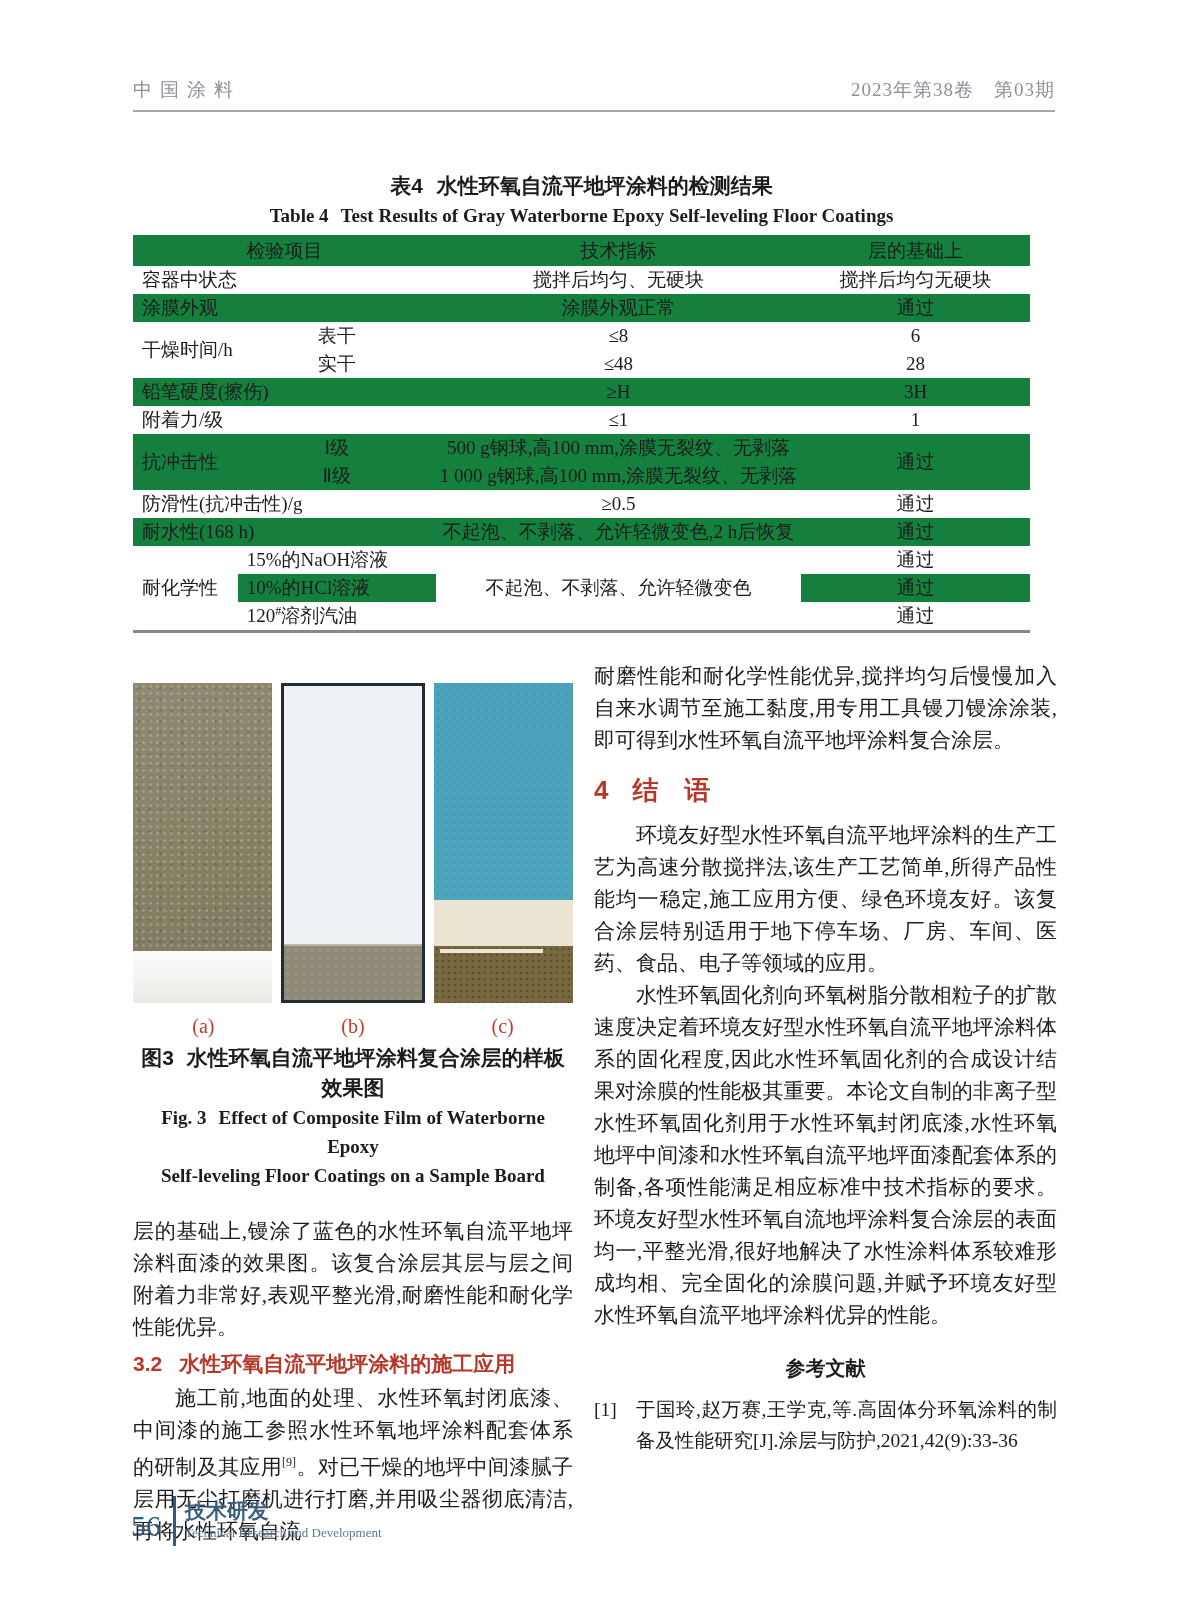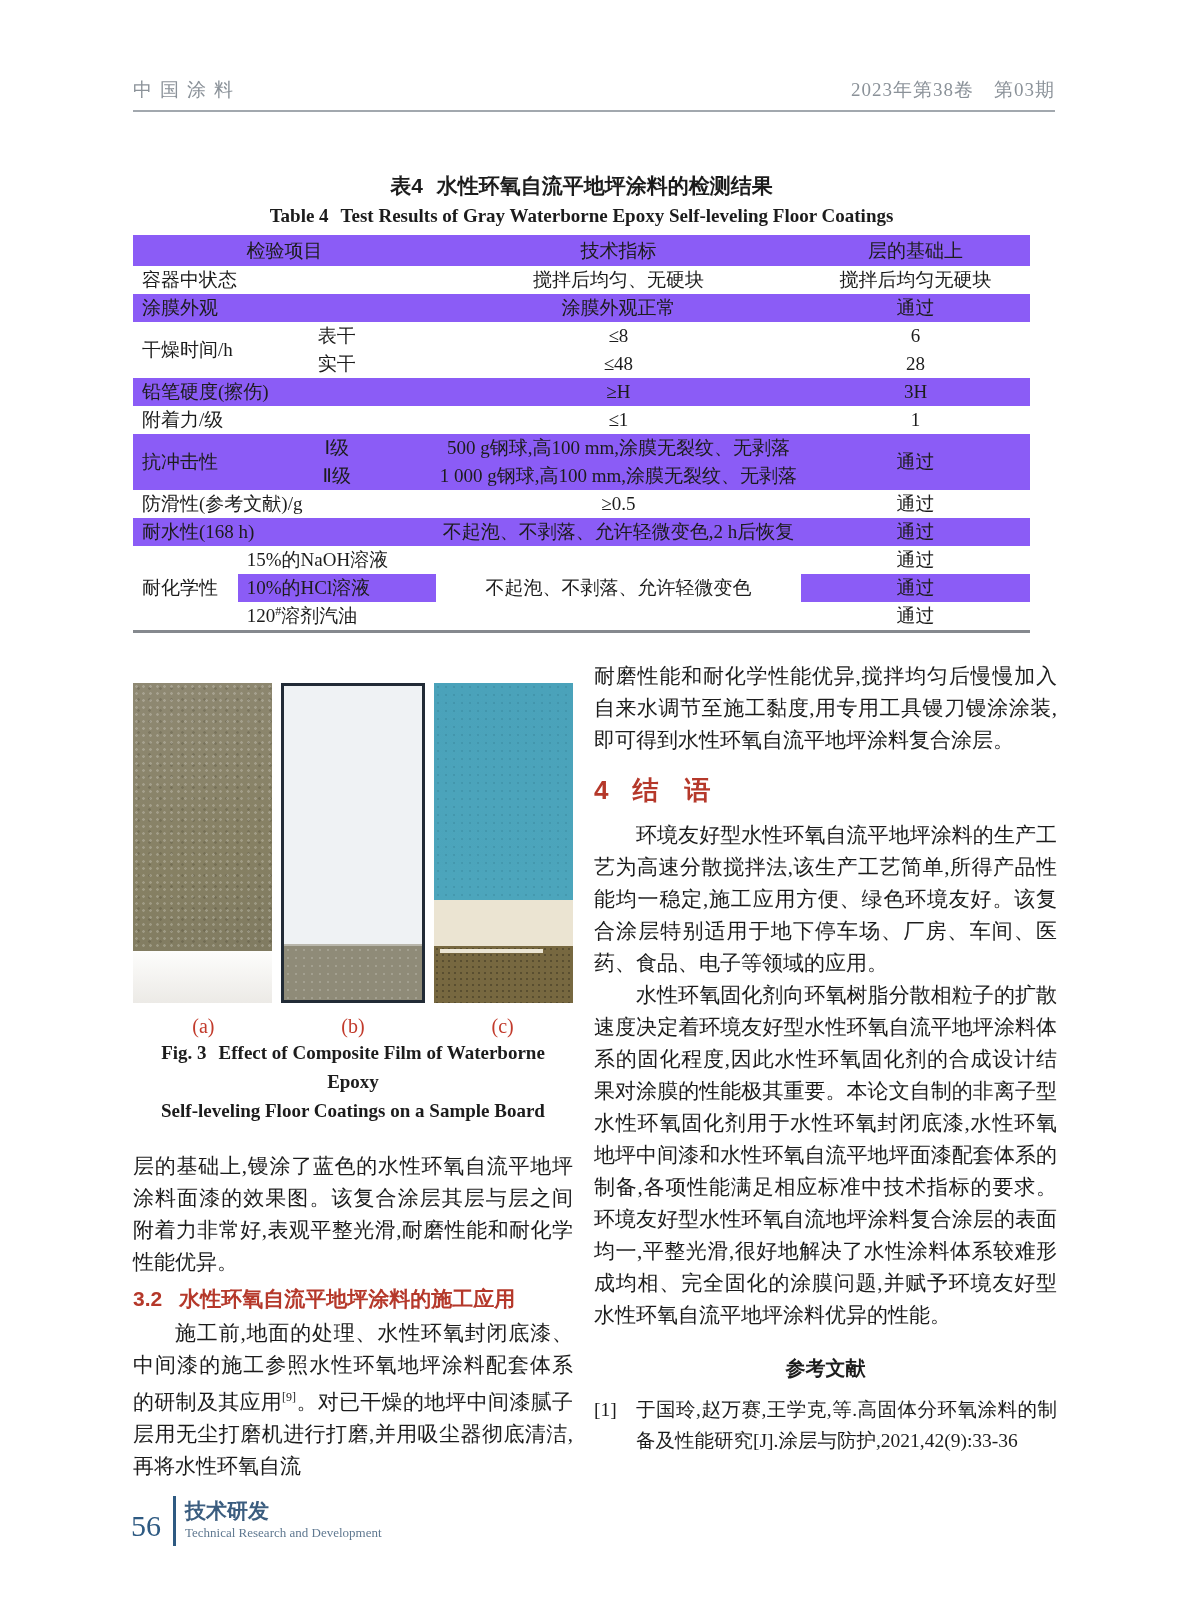--- a/index.html
+++ b/index.html
@@ -24,21 +24,21 @@
   .tbl-title-zh { text-align:center; font-family:"Liberation Sans", sans-serif;
     font-weight:bold; font-size:21px; line-height:28px; }
   .tbl-title-zh .tlabel { margin-right:14px; }
   .tbl-title-en { text-align:center; font-weight:bold; font-size:19px; line-height:26px; margin-top:3px; }
   .tbl-title-en .tlabel { margin-right:12px; }
 
   table.results { width:100%; border-collapse:collapse; margin-top:6px;
     font-size:19px; border-bottom:3px solid #85898e; }
   table.results th, table.results td { height:28px; padding:1px 4px; font-weight:normal; vertical-align:middle; }
   table.results th { height:31px; }
-  .pink { background:#8b5cf6; }
+  .pink { background:#15803d; }
   .c { text-align:center; }
   .l { text-align:left; padding-left:9px !important; }
   .nowrap { white-space:nowrap; }
 
   
   .col-left  { position:absolute; left:133px; top:660px; width:440px; }
   .col-right { position:absolute; left:594px; top:660px; width:463px; }
 
   p.body-text { font-size:21px; line-height:32px; text-align:justify;
     text-justify:inter-ideograph; word-break:break-all; }
@@ -179,21 +179,21 @@
           <td rowspan="2" class="pink l">抗冲击性</td>
           <td class="pink c">Ⅰ级</td>
           <td class="pink c nowrap">500 g钢球,高100 mm,涂膜无裂纹、无剥落</td>
           <td rowspan="2" class="pink c">通过</td>
         </tr>
         <tr>
           <td class="pink c">Ⅱ级</td>
           <td class="pink c nowrap">1 000 g钢球,高100 mm,涂膜无裂纹、无剥落</td>
         </tr>
         <tr>
-          <td colspan="2" class="l">防滑性(参考文献)/g</td>
+          <td colspan="2" class="l">防滑性(抗冲击性)/g</td>
           <td class="c">≥0.5</td>
           <td class="c">通过</td>
         </tr>
         <tr>
           <td colspan="2" class="pink l">耐水性(168 h)</td>
           <td class="pink c nowrap">不起泡、不剥落、允许轻微变色,2 h后恢复</td>
           <td class="pink c">通过</td>
         </tr>
         <tr>
           <td rowspan="3" class="l">耐化学性</td>
@@ -225,20 +225,23 @@
         <div class="strip-c-cream"></div>
         <div class="strip-c-brown"></div>
         <div class="strip-c-line"></div>
       </div>
     </div>
     <div class="panel-labels">
       <span>(a)</span>
       <span>(b)</span>
       <span>(c)</span>
     </div>
+    <div class="fig-caption-zh">
+      <span class="tlabel">图3</span><span>水性环氧自流平地坪涂料复合涂层的样板效果图</span>
+    </div>
     <div class="fig-caption-en">
       <span class="tlabel">Fig. 3</span><span>Effect of Composite Film of Waterborne Epoxy</span>
     </div>
     <div class="fig-caption-en">
       <span>Self-leveling Floor Coatings on a Sample Board</span>
     </div>
 
     <p class="body-text para-after-figure">层的基础上,镘涂了蓝色的水性环氧自流平地坪涂料面漆的效果图。该复合涂层其层与层之间附着力非常好,表观平整光滑,耐磨性能和耐化学性能优异。</p>
 
     <div class="subsection-heading">

